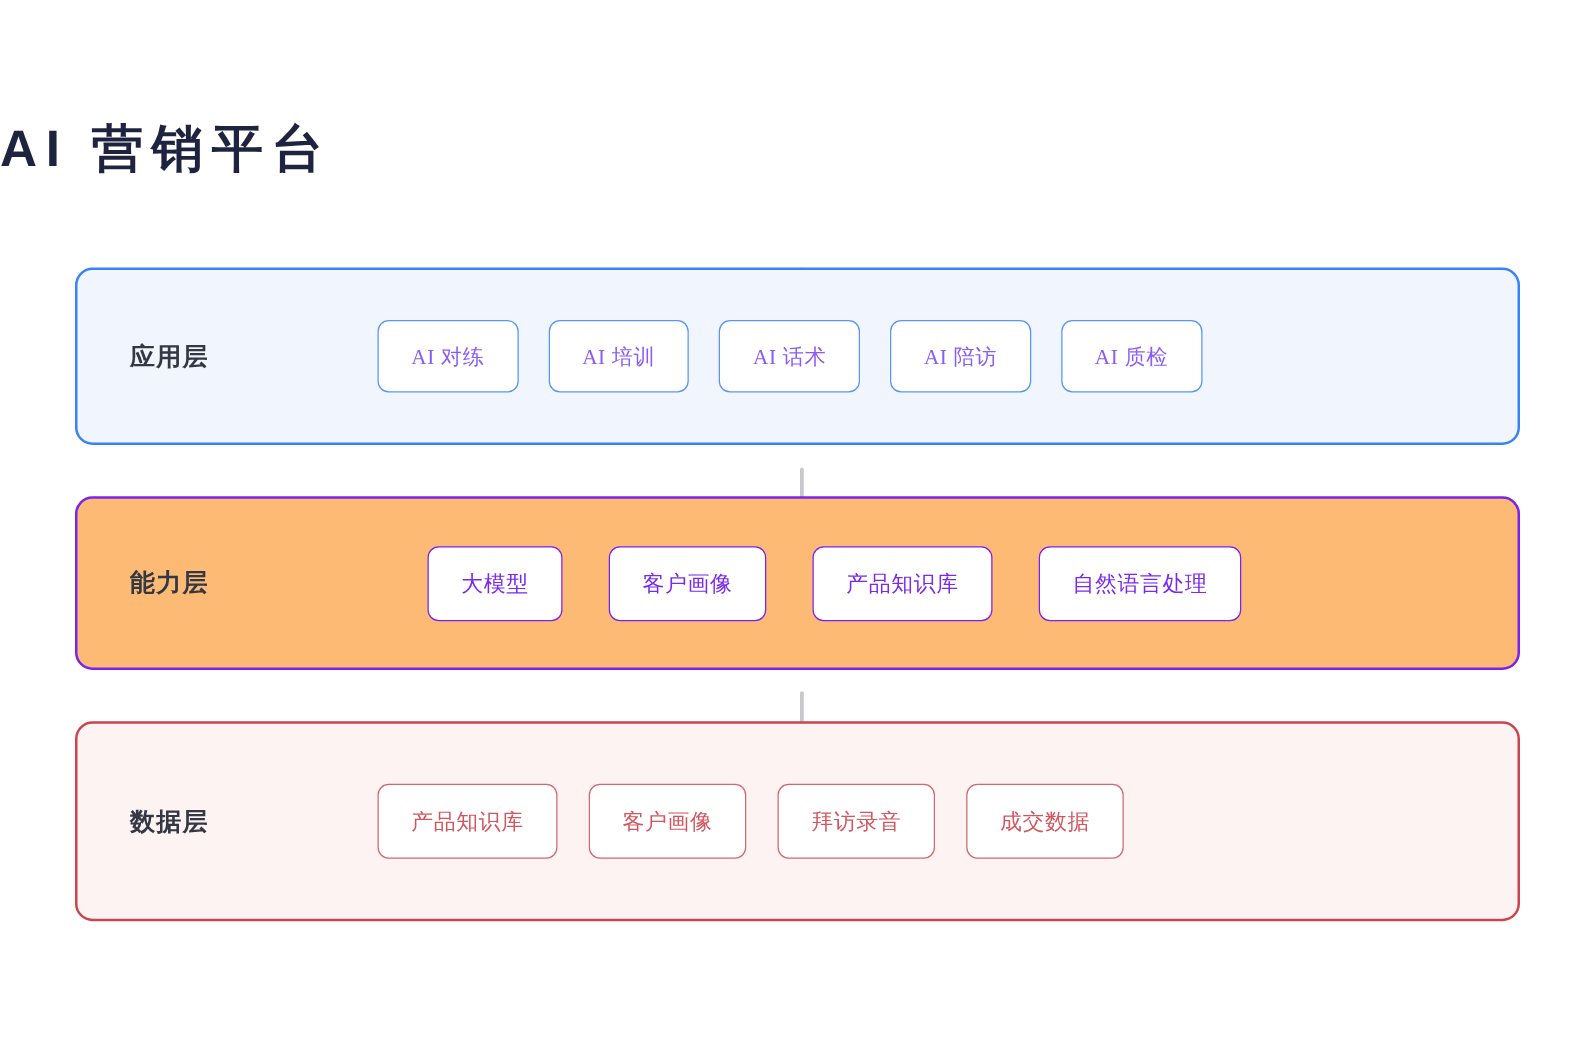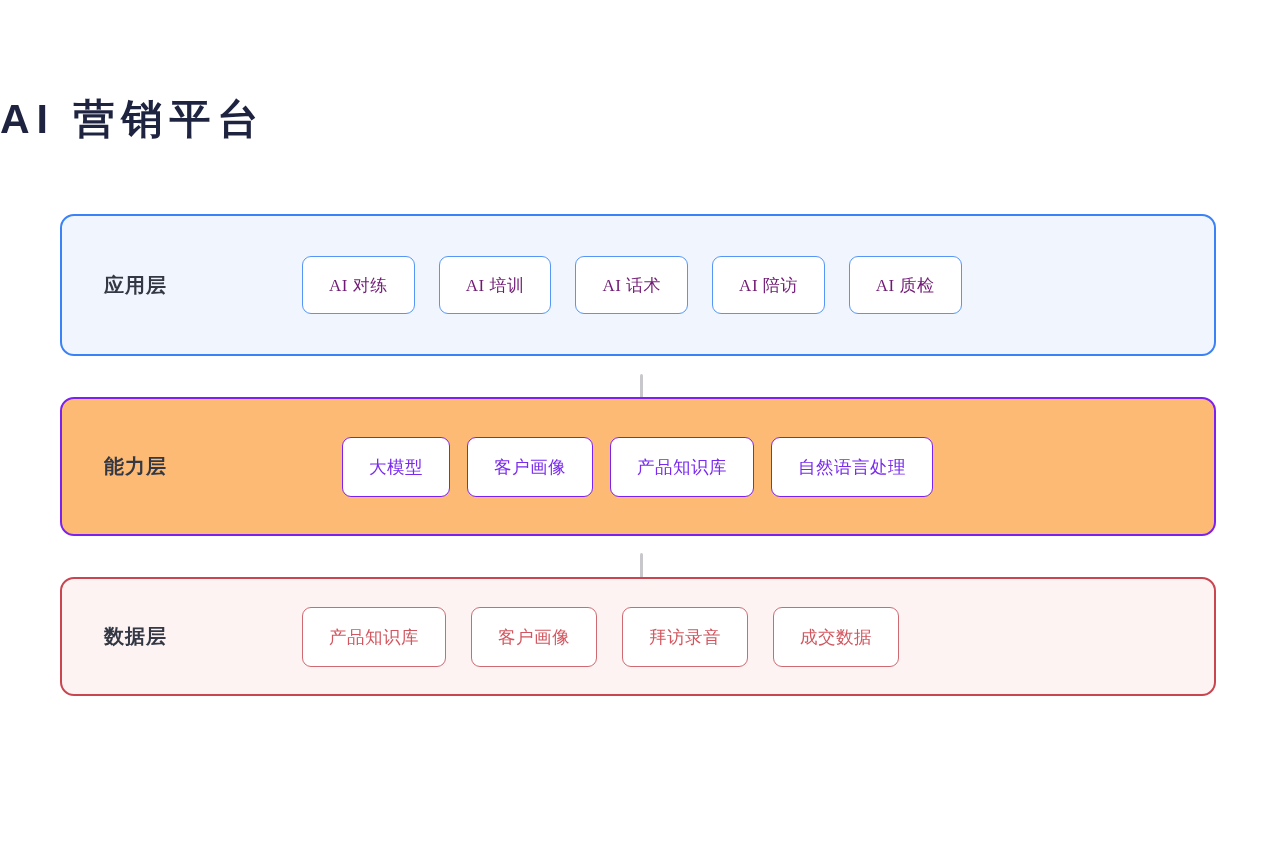--- a/index.html
+++ b/index.html
@@ -65,63 +65,63 @@
     border-color: #3b82f6;
   }
   .layer-capability {
     background: #fdba74;
     border-color: #7c22f0;
     height: 139px;
   }
   .layer-data {
     background: #fdf3f3;
     border-color: #c9454f;
-    height: 119px;
+    height: 160px;
   }
 
   .layer-label {
     flex: 0 0 auto;
     width: 240px;
     padding-left: 42px;
     box-sizing: border-box;
     font-size: 20px;
     font-weight: bold;
     color: #333844;
     letter-spacing: 1px;
   }
 
   .pill-row {
     flex: 1 1 auto;
     display: flex;
     align-items: center;
     gap: 24px;
   }
   .pill-row-application { gap: 24px; }
-  .pill-row-capability { gap: 17px; padding-left: 40px; }
+  .pill-row-capability { gap: 37px; padding-left: 40px; }
   .pill-row-data { gap: 25px; }
 
   .pill {
     box-sizing: border-box;
     background: #ffffff;
     border-radius: 9px;
     border-style: solid;
     border-width: 1.6px;
     height: 58px;
     display: flex;
     align-items: center;
     justify-content: center;
     padding: 0 26px;
     font-size: 17px;
     white-space: nowrap;
     letter-spacing: 0.5px;
   }
 
   .pill-application {
     border-color: #5596f7;
-    color: #701a75;
+    color: #8b5cf6;
   }
   .pill-capability {
     border-color: #7c22f0;
     color: #7a2aef;
     height: 60px;
     font-size: 17.5px;
   }
   .pill-data {
     border-color: #d06a72;
     color: #d2565f;

